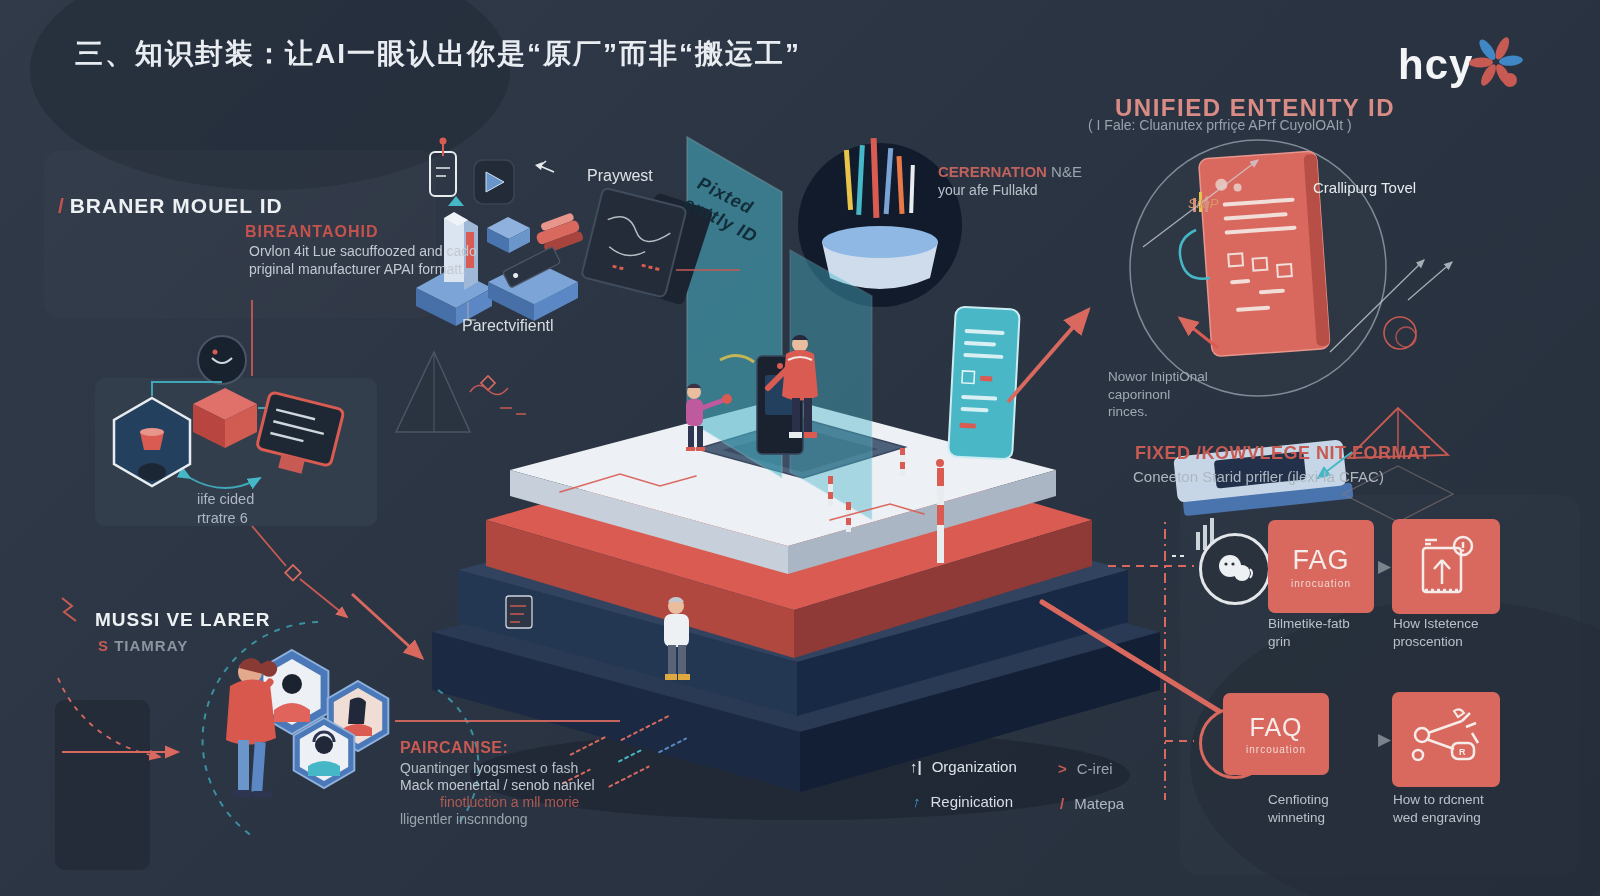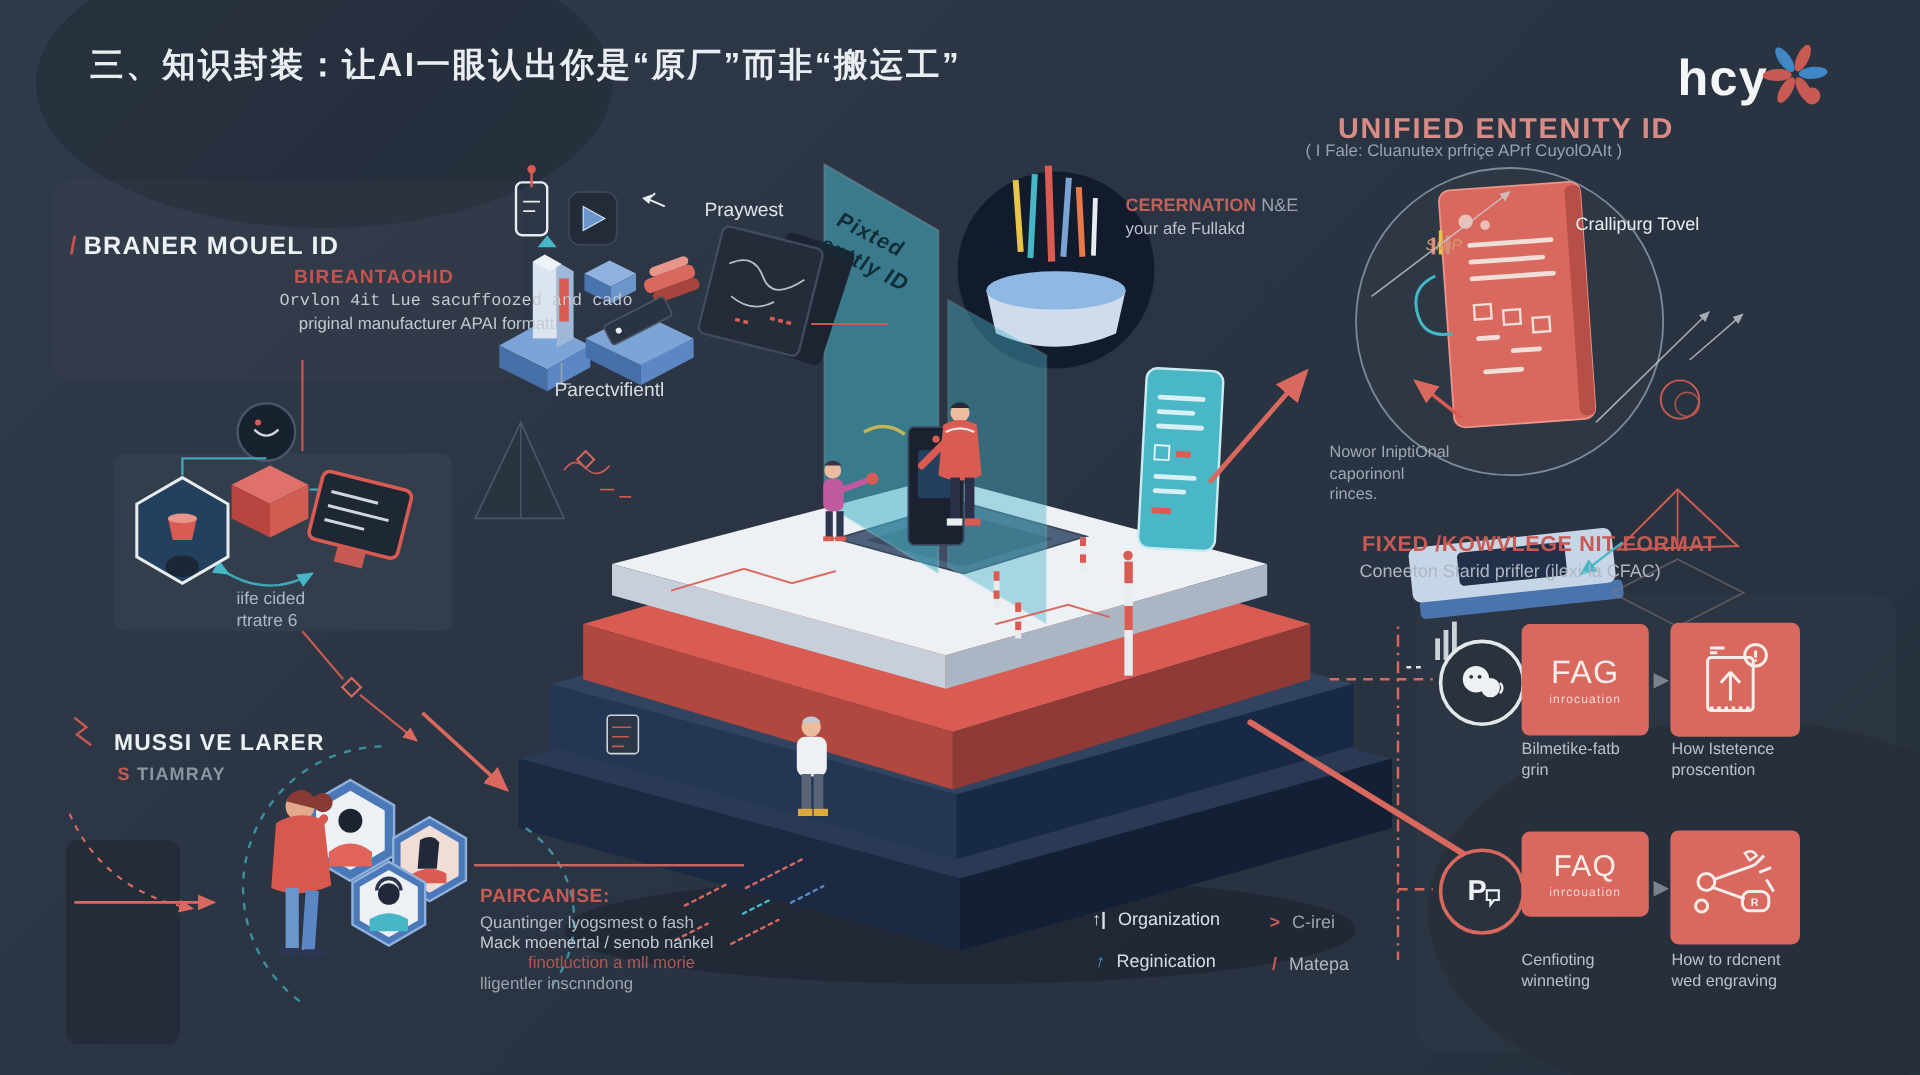--- a/index.html
+++ b/index.html
@@ -372,21 +372,21 @@
   </svg>
 
   <div class="t h-salmon" style="left:1115px;top:92px;font-size:24px;">UNIFIED ENTENITY ID</div>
   <div class="t sub-gray" style="left:1088px;top:116px;font-size:14px;">( I Fale: Cluanutex prfriçe APrf CuyolOAIt )</div>
 
   <div class="t" style="left:58px;top:192px;font-size:21px;">
     <span style="color:#c4524e;font-weight:700;">/</span>
     <span class="h-white">BRANER MOUEL ID</span>
   </div>
   <div class="t red-sub" style="left:245px;top:222px;font-size:16px;">BIREANTAOHID</div>
-  <div class="t body-gray" style="left:233px;top:242px;font-family:Liberation Mono, monospace;">Orvlon 4it Lue sacuffoozed and cado</div>
+  <div class="t body-gray" style="left:249px;top:242px;">Orvlon 4it Lue sacuffoozed and cado</div>
   <div class="t body-gray" style="left:249px;top:260px;">priginal manufacturer APAI formatt.</div>
 
   <svg class="t" style="left:532px;top:158px;" width="26" height="22" viewBox="0 0 26 22">
     <path d="M22,14 L8,8" stroke="#e8ecef" stroke-width="1.6" fill="none"></path>
     <path d="M8,8 l6,-5" stroke="#e8ecef" stroke-width="1.6" fill="none"></path>
     <path d="M3,7 l8,-3 -2,8 z" fill="#e8ecef"></path>
   </svg>
   <div class="t" style="left:563px;top:166px;font-size:16px;color:#dfe3e7;margin-left:24px;">Praywest</div>
   <div class="t" style="left:462px;top:316px;font-size:16px;color:#d8dde2;">Parectvifientl</div>
 
@@ -446,21 +446,21 @@
     <div>How Istetence</div>
     <div>proscention</div>
   </div>
 
   <div class="circle-icon" style="left:1199px;top:707px;border-color:#d9695f;">
     <svg width="40" height="38" viewBox="0 0 40 38">
       <text x="8" y="26" font-family="Liberation Sans, sans-serif" font-size="24" font-weight="bold" fill="#eef1f4">P</text>
       <path d="M24,18 h10 v8 h-4 l-3,4 v-4 h-3 z" fill="none" stroke="#eef1f4" stroke-width="1.8"></path>
     </svg>
   </div>
-  <div class="card" style="left:1268px;top:693px;width:106px;height:71px;">
+  <div class="card" style="left:1223px;top:693px;width:106px;height:82px;">
     <div class="big" style="font-size:25px;">FAQ</div>
     <div class="small">inrcouation</div>
   </div>
   <div class="arrow-glyph" style="left:1378px;top:729px;">▶</div>
   <div class="card" style="left:1392px;top:692px;width:108px;height:95px;">
     <svg width="72" height="70" viewBox="0 0 72 70">
       <circle cx="12" cy="30" r="7" fill="none" stroke="#f6ece9" stroke-width="2.5"></circle>
       <circle cx="8" cy="50" r="5" fill="none" stroke="#f6ece9" stroke-width="2.5"></circle>
       <path d="M18,28 L52,16 M16,34 L44,44" stroke="#f6ece9" stroke-width="2.5"></path>
       <path d="M52,16 l8,-8 M56,22 l10,-4" stroke="#f6ece9" stroke-width="2.5"></path>

